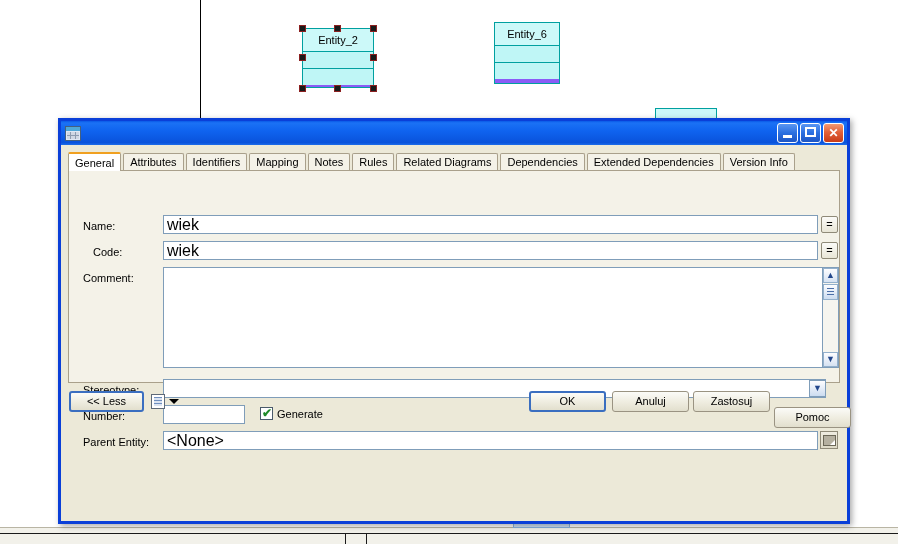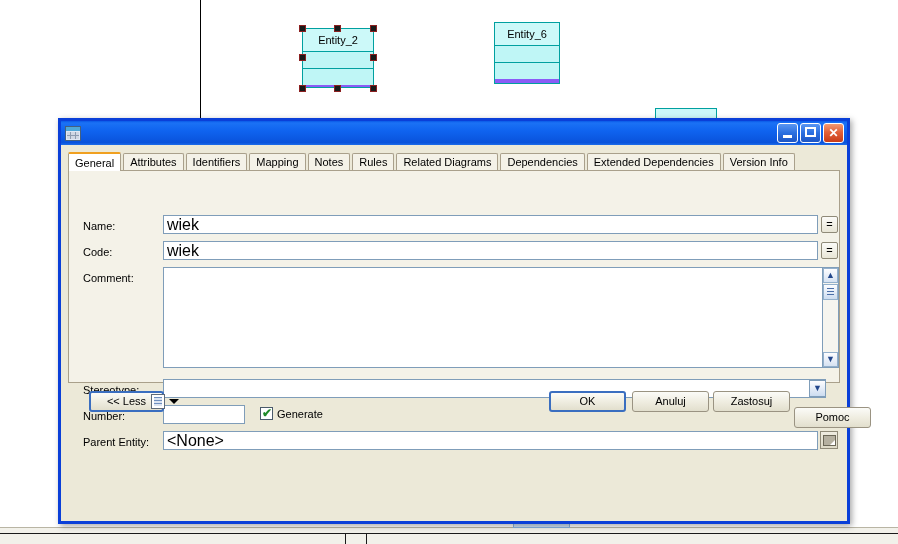--- a/index.html
+++ b/index.html
@@ -222,21 +222,21 @@
     color: #1e8a27; font-size: 12px; font-weight: bold; line-height: 14px;
   }
 
   
   .footer { position: absolute; left: 0; right: 0; bottom: 0; height: 38px; }
   .btn {
     position: absolute; box-sizing: border-box; height: 21px;
     background: linear-gradient(to bottom, #fbfbf8 0%, #f0eee2 48%, #e2dfcd 100%);
     border: 1px solid #9a9382; border-radius: 3px;
     font-family: "Liberation Sans", sans-serif; font-size: 11px; color: #000;
-    text-align: center; line-height: 19px; margin-left: 20px;
+    text-align: center; line-height: 19px;
   }
   .btn.default {
     border: 2px solid #3a6ec0; border-radius: 3px; line-height: 17px;
   }
   .print-icon {
     position: absolute; width: 14px; height: 15px;
     background: #ffffff; border: 1px solid #5e6a78; box-sizing: border-box;
   }
   .print-icon::after {
     content: ""; position: absolute; left: 2px; top: 2px; right: 2px; bottom: 2px;
@@ -322,21 +322,21 @@
         <div class="tab">Extended Dependencies</div>
         <div class="tab">Version Info</div>
       </div>
 
       <div class="tabpanel">
 
         <div class="field-label" style="left:14px; top:49px;">Name:</div>
         <input class="txtinput" style="left: 94px; top: 44px; width: 655px; height: 19px;" value="wiek">
         <div class="sqbtn" style="left:752px; top:45px;">=</div>
 
-        <div class="field-label" style="left:14px; top:75px;">Code:</div>
+        <div class="field-label" style="left:24px; top:75px;">Code:</div>
         <input class="txtinput" style="left: 94px; top: 70px; width: 655px; height: 19px;" value="wiek">
         <div class="sqbtn" style="left:752px; top:71px;">=</div>
 
         <div class="field-label" style="left:14px; top:101px;">Comment:</div>
         <textarea class="txtarea" style="left: 94px; top: 96px; width: 660px; height: 101px;"></textarea>
         <div class="vscroll" style="left:754px; top:96px; height:101px;">
           <div class="vs-btn" style="top:0;">▲</div>
           <div class="vs-thumb">
               <div class="grip"></div>
             </div>

